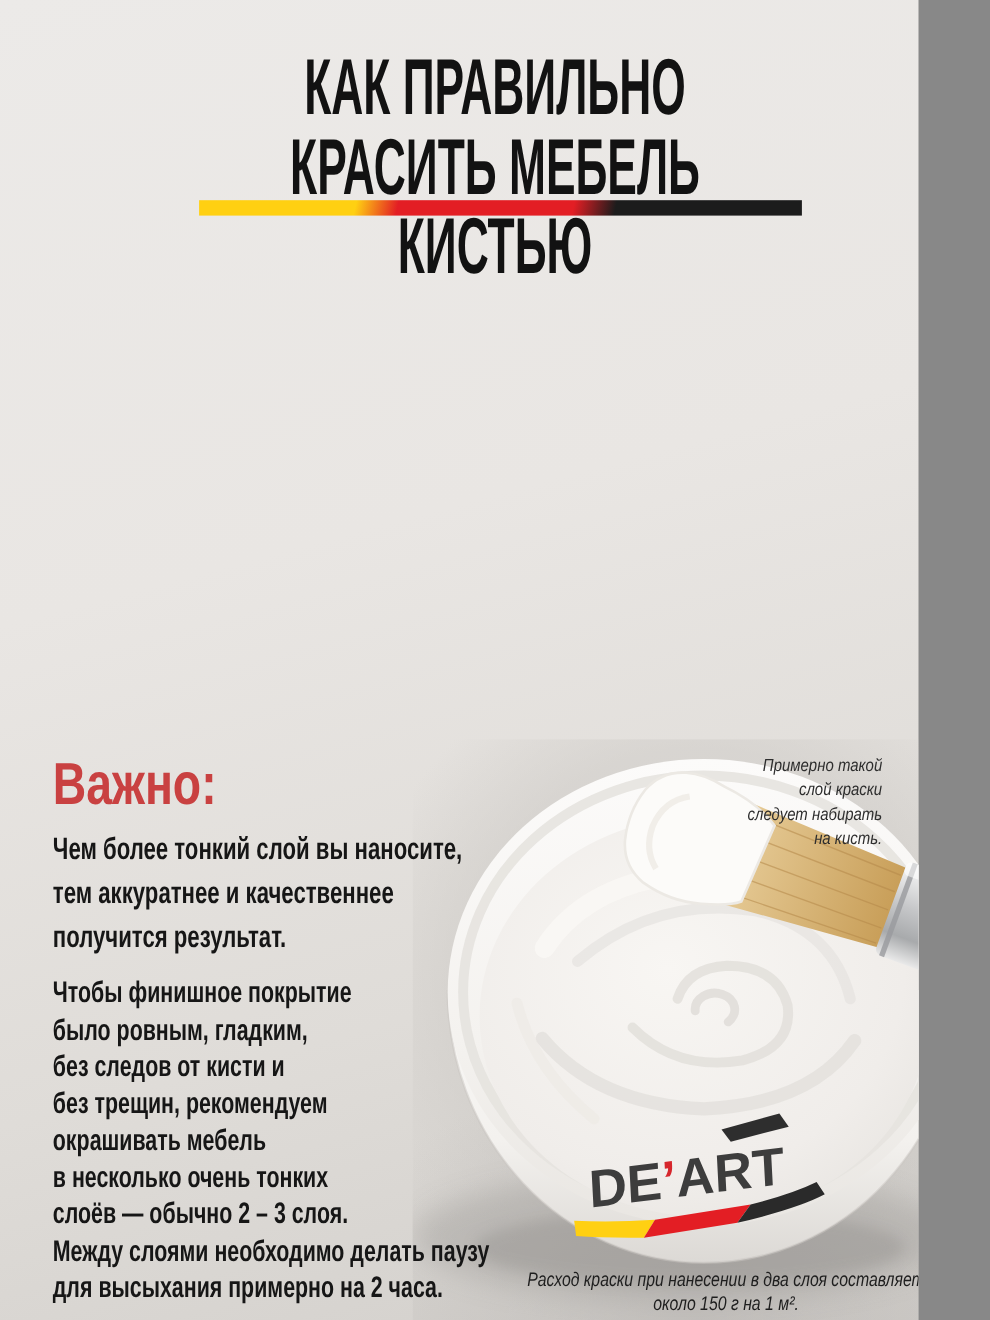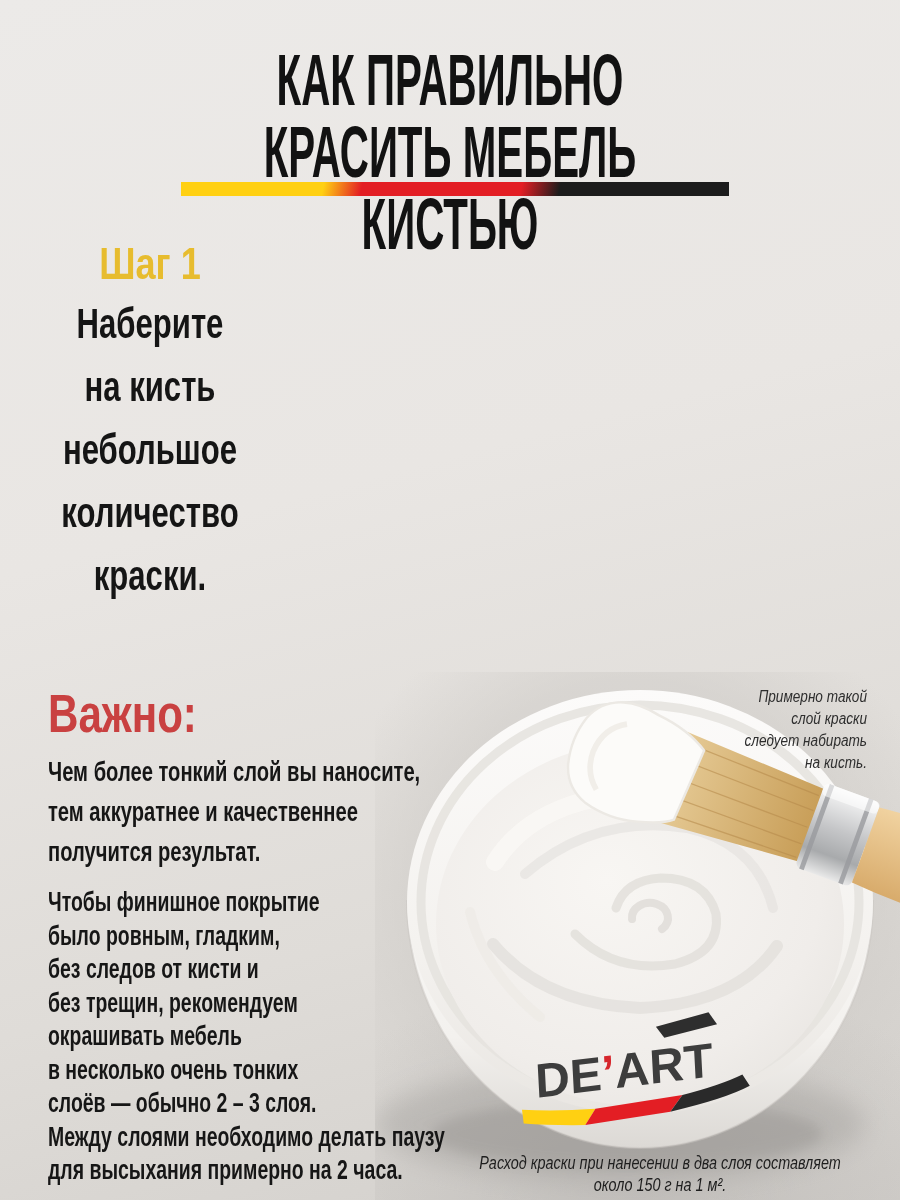--- a/index.html
+++ b/index.html
@@ -1,19 +1,20 @@
 <!DOCTYPE html>
 <html><head>
 <meta charset="utf-8">
 <style>
   html,body{margin:0;padding:0;background:#888;}
   .poster{
-    position:relative;width:900px;height:1200px;overflow:hidden;
+    position:relative;width:787px;height:1200px;overflow:hidden;
     background:linear-gradient(165deg,#ECEAE8 0%,#E9E6E3 40%,#DFDCD8 72%,#D2CFCB 100%);
     font-family:"Liberation Sans","DejaVu Sans",sans-serif;
+    padding-left:48px;
   }
   .title{
     position:absolute;top:44px;left:0;width:900px;text-align:center;
     font-weight:700;font-size:72px;line-height:72px;color:#121212;
     transform:scaleX(0.56);transform-origin:50% 0;white-space:pre-line;
   }
   .tricolor-bar{
     position:absolute;left:181px;top:182px;width:548px;height:14px;
     background:linear-gradient(102deg,#FFD012 0%,#FFD012 26%,#E31E24 33%,#E31E24 62%,#1C1C1C 69%,#1C1C1C 100%);
   }
@@ -54,28 +55,20 @@
 <body>
 
 <div class="poster">
 
   <div class="title">КАК ПРАВИЛЬНО
 КРАСИТЬ МЕБЕЛЬ КИСТЬЮ</div>
 
   <div class="tricolor-bar"></div>
 
   <div class="steps">
-    <div class="step">
-      <div class="step-label">Шаг 1</div>
-      <div class="step-text">Наберите
-на кисть
-небольшое
-количество
-краски.</div>
-    </div>
   </div>
 
   <div class="important-heading">Важно:</div>
   <div class="para-1">Чем более тонкий слой вы наносите,
 тем аккуратнее и качественнее
 получится результат.</div>
   <div class="para-2">Чтобы финишное покрытие
 было ровным, гладким,
 без следов от кисти и
 без трещин, рекомендуем

